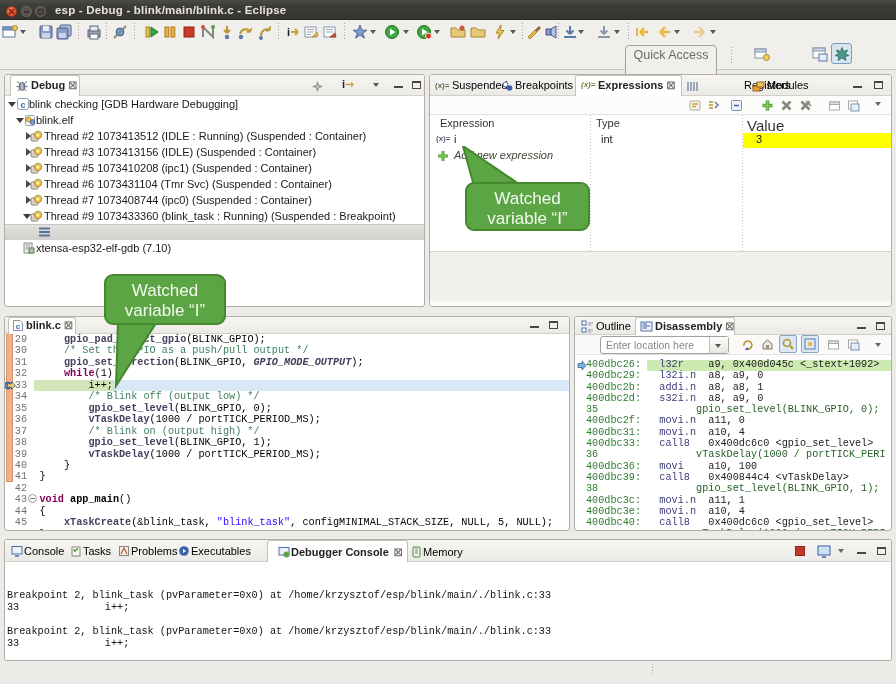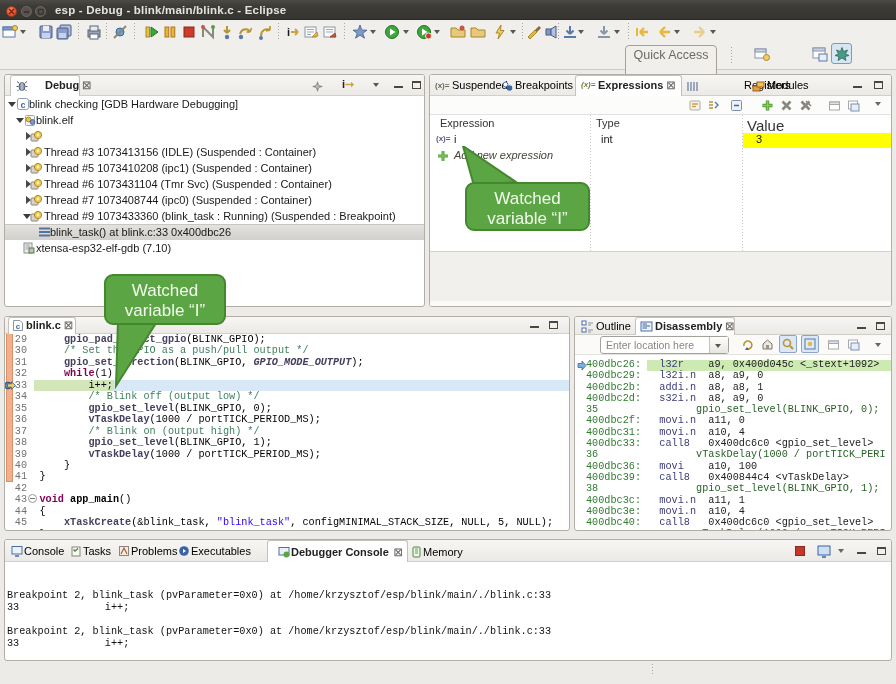--- a/index.html
+++ b/index.html
@@ -233,42 +233,42 @@
 </div>
 
 <div id="debug-panel" class="panel abs" style="left:4px; top:74px; width:421px; height:233px;">
   <div class="phead">
     <div class="tab active" style="left:5px; width:70px;"></div>
     <svg class="abs" style="left:11px;top:5px;" width="12" height="12">
       <ellipse cx="6" cy="6.5" rx="3" ry="4" fill="#8a98b0" stroke="#55606e"></ellipse>
       <path d="M3 3 L1 1.5 M9 3 L11 1.5 M2.5 6.5 H0.5 M9.5 6.5 H11.5 M3 9.5 L1.5 11 M9 9.5 L10.5 11" stroke="#55606e" stroke-width="1"></path>
       <path d="M6 2.5 V10.5" stroke="#e8e8ee" stroke-width="0.8"></path>
     </svg>
-    <div class="tlabel" style="left:40px; font-weight:bold; color:#222;">Debug <span class="closex">☒</span></div>
+    <div class="tlabel" style="left:26px; font-weight:bold; color:#222;">Debug <span class="closex">☒</span></div>
 
     <svg class="abs" style="left:306px;top:5px;" width="13" height="13">
       <path d="M6.5 1 L8 5 L12 6.5 L8 8 L6.5 12 L5 8 L1 6.5 L5 5 Z" fill="#8a877f"></path>
       <circle cx="6.5" cy="6.5" r="2" fill="#b8b5ae"></circle>
     </svg>
     <div class="abs" style="left:337px;top:3px;font-size:11px;font-weight:bold;color:#222;">i<span style="color:#caa53f;">➞</span></div>
     <div class="darr" style="left:368px; top:8px;"></div>
     <div class="minmax mini" style="left:389px;"></div>
     <div class="minmax maxi" style="left:407px;"></div>
   </div>
   <div id="debug-tree" style="position:absolute; left:0; top:21px; right:0; bottom:0;">
 
     <div class="abs" style="left:0; top:128px; width:419px; height:16px; background:linear-gradient(#e4e2df,#d2d0cc); border-top:1px solid #c8c6c2;"></div>
     <div class="trow" style="left:24px; top:0px;">blink checking [GDB Hardware Debugging]</div>
     <div class="trow" style="left:31px; top:16px;">blink.elf</div>
+    <div class="trow" style="left:39px; top:32px;">Thread #2 1073413512 (IDLE : Running) (Suspended : Container)</div>
     <div class="trow" style="left:39px; top:48px;">Thread #3 1073413156 (IDLE) (Suspended : Container)</div>
     <div class="trow" style="left:39px; top:64px;">Thread #5 1073410208 (ipc1) (Suspended : Container)</div>
     <div class="trow" style="left:39px; top:80px;">Thread #6 1073431104 (Tmr Svc) (Suspended : Container)</div>
     <div class="trow" style="left:39px; top:96px;">Thread #7 1073408744 (ipc0) (Suspended : Container)</div>
     <div class="trow" style="left:39px; top:112px;">Thread #9 1073433360 (blink_task : Running) (Suspended : Breakpoint)</div>
-    <div class="trow" style="left:45px; top:128px;">blink_task() at blink.c:33 0x400dbc26</div>
     <div class="trow" style="left:31px; top:144px;">xtensa-esp32-elf-gdb (7.10)</div>
 
     <div class="tarrow open" style="left:3px; top:6px;"></div>
     <div class="tarrow open" style="left:11px; top:22px;"></div>
     <div class="tarrow closed" style="left:21px; top:36px;"></div>
     <div class="tarrow closed" style="left:21px; top:52px;"></div>
     <div class="tarrow closed" style="left:21px; top:68px;"></div>
     <div class="tarrow closed" style="left:21px; top:84px;"></div>
     <div class="tarrow closed" style="left:21px; top:100px;"></div>
     <div class="tarrow open" style="left:18px; top:118px;"></div>

